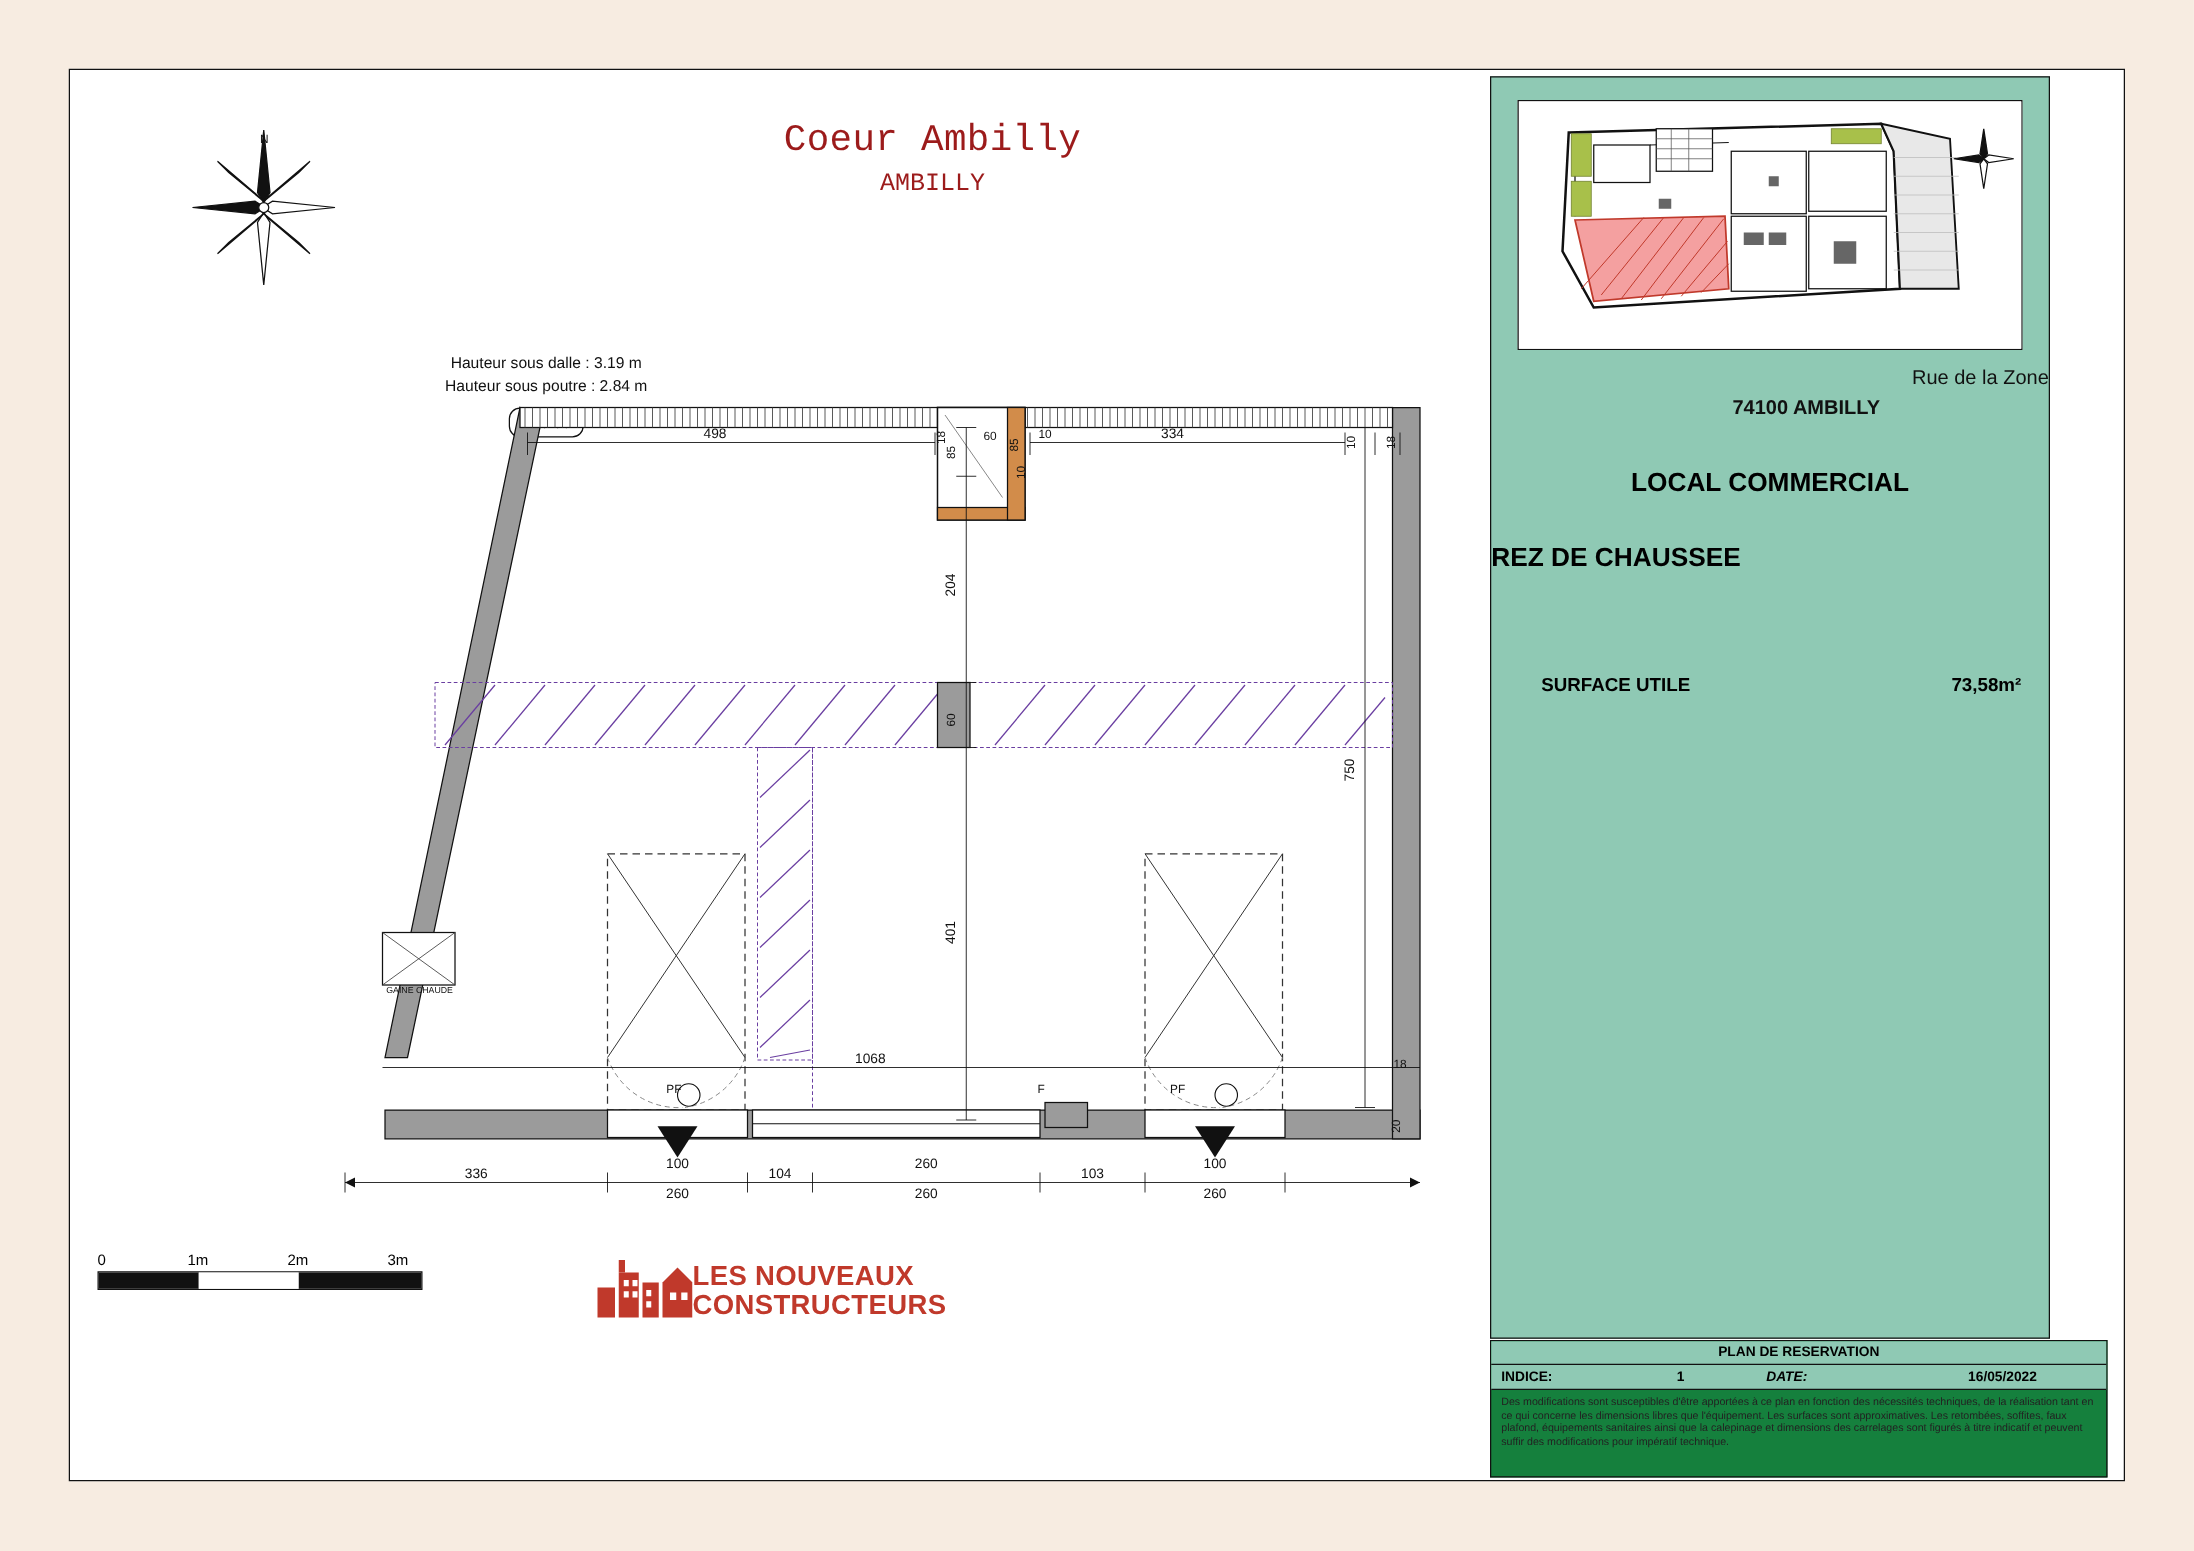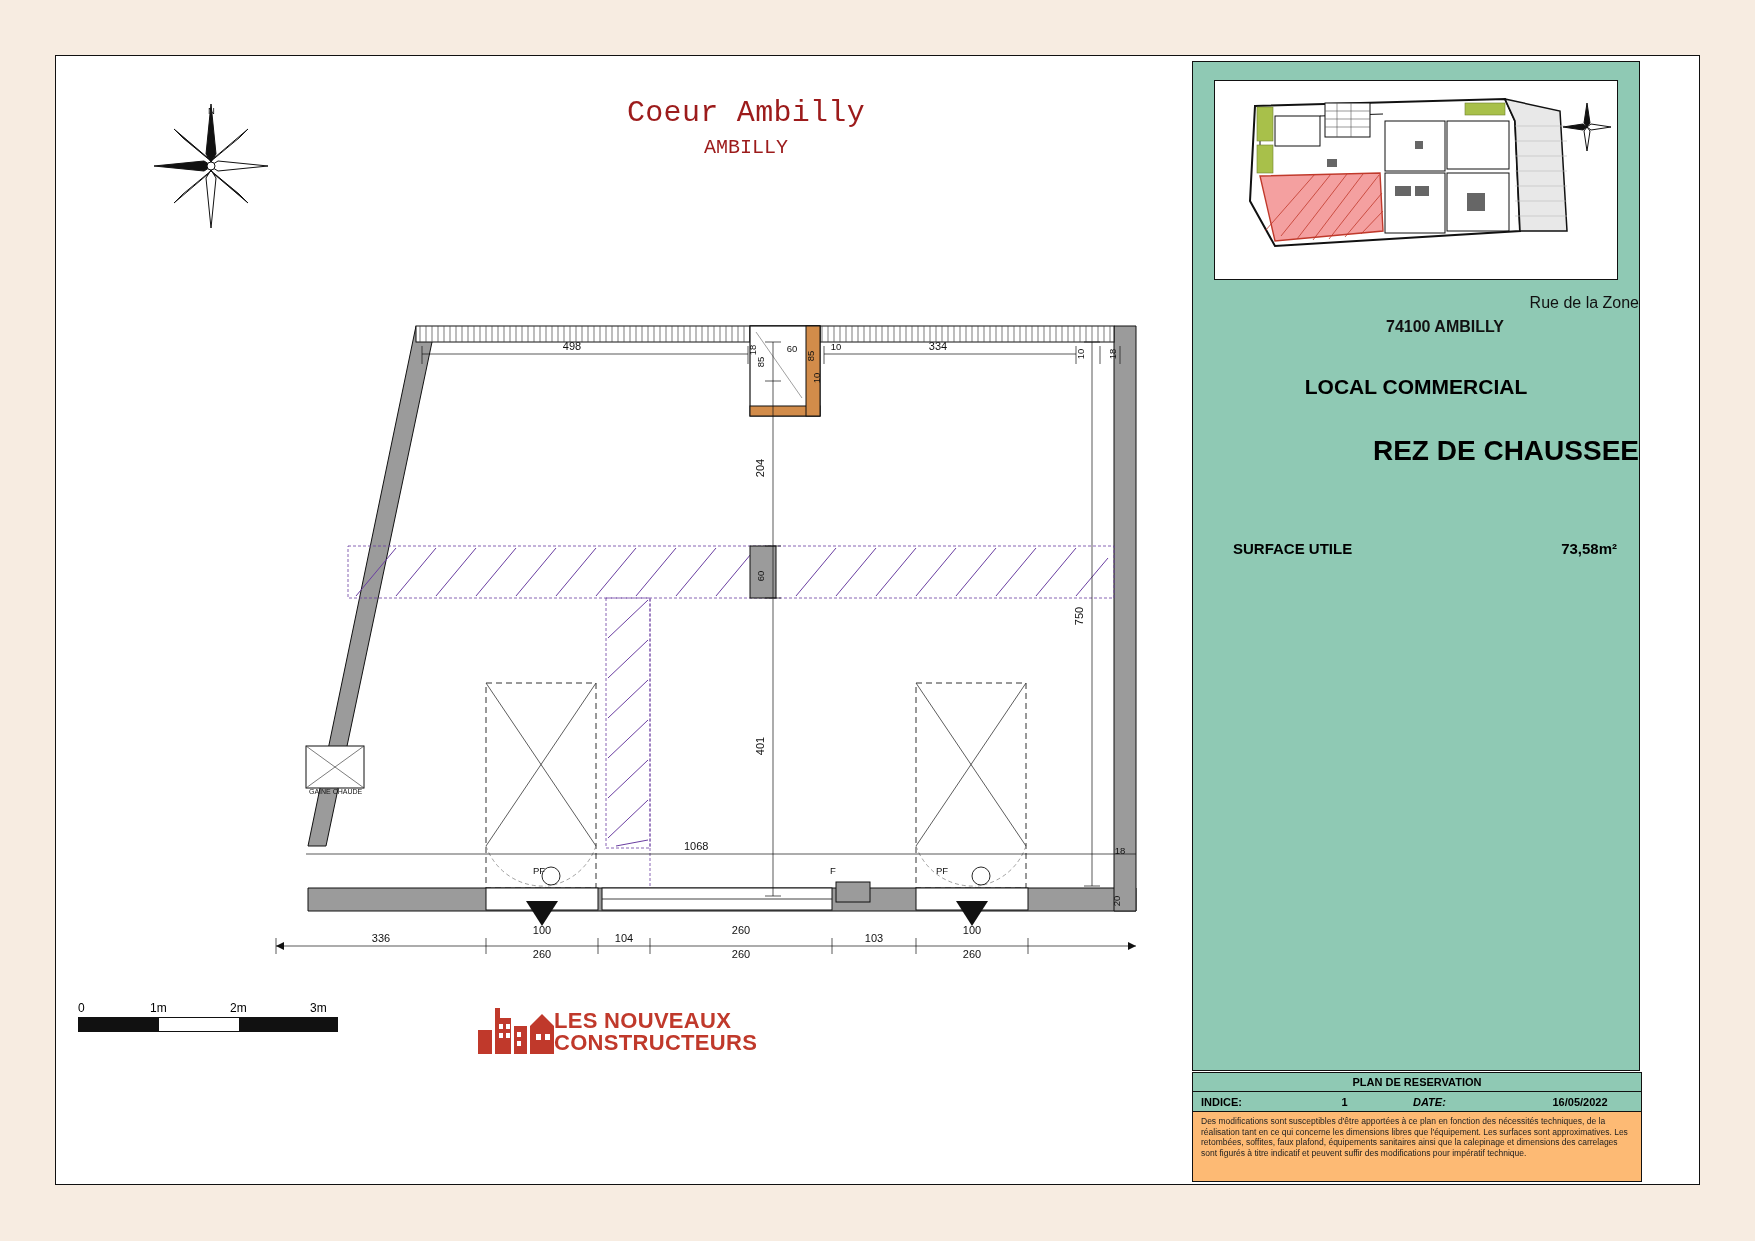--- a/index.html
+++ b/index.html
@@ -99,22 +99,22 @@
     top: 313px;
     width: 100%;
     text-align: center;
     font-size: 21px;
     font-weight: bold;
   }
   .panel-h2 {
     position: absolute;
     top: 373px;
     width: 100%;
-    text-align: right;
-    font-size: 28px;
+    text-align: left;
+    font-size: 21px;
     font-weight: bold;
   }
   .panel-surface-label {
     position: absolute;
     left: 20px;
     top: 478px;
     font-size: 15px;
     font-weight: bold;
     margin-left: 20px;
   }
@@ -124,25 +124,25 @@
     top: 478px;
     font-size: 15px;
     font-weight: bold;
   }
 
   
   .resv {
     position: absolute;
     left: 1136px;
     top: 1016px;
-    width: 450px;
+    width: 494px;
     height: 110px;
     border: 1px solid #111;
     box-sizing: border-box;
-    background: #fdba74;
+    background: #15803d;
   }
   .resv-title {
     height: 18px;
     line-height: 18px;
     text-align: center;
     font-size: 11px;
     font-weight: bold;
     border-bottom: 1px solid #111;
     background: #8fc9b4;
   }
@@ -255,20 +255,25 @@
         <text x="62" y="18" class="dimtxt-s" stroke="none" fill="#111">N</text>
       </g>
     </svg>
   </div>
 
   <div class="title-block">
     <div class="proj-title">Coeur Ambilly</div>
     <div class="proj-sub">AMBILLY</div>
   </div>
 
+  <div class="note-box">
+    <div>Hauteur sous dalle : 3.19 m</div>
+    <div>Hauteur sous poutre : 2.84 m</div>
+    <div class="level-badge">+/-0.00</div>
+  </div>
 
   <div class="plan">
     <svg width="930" height="740" viewBox="0 0 930 740">
 
       <polygon points="180,80 900,80 900,665 72,665 72,600 110,80" fill="none" stroke="none"></polygon>
 
       <polygon points="180,80 196,96 90,600 72,600" fill="#9b9b9b" stroke="#111" stroke-width="1"></polygon>
 
       <polygon points="72,642 900,642 900,665 72,665" fill="#9b9b9b" stroke="#111" stroke-width="1"></polygon>
 

